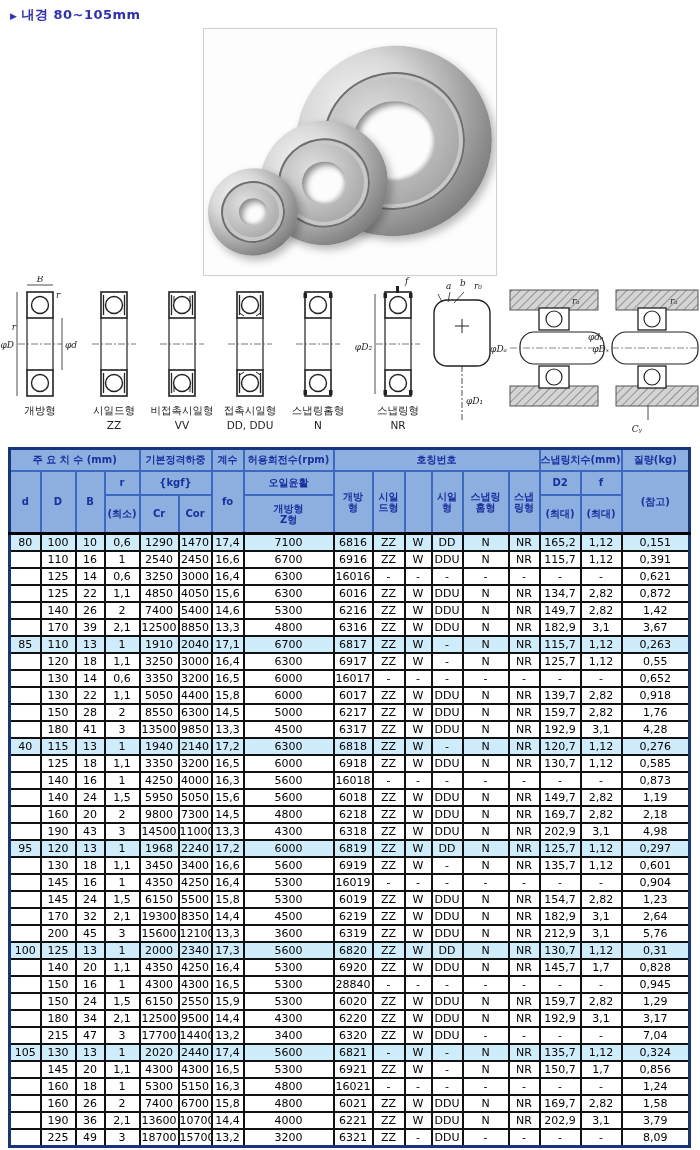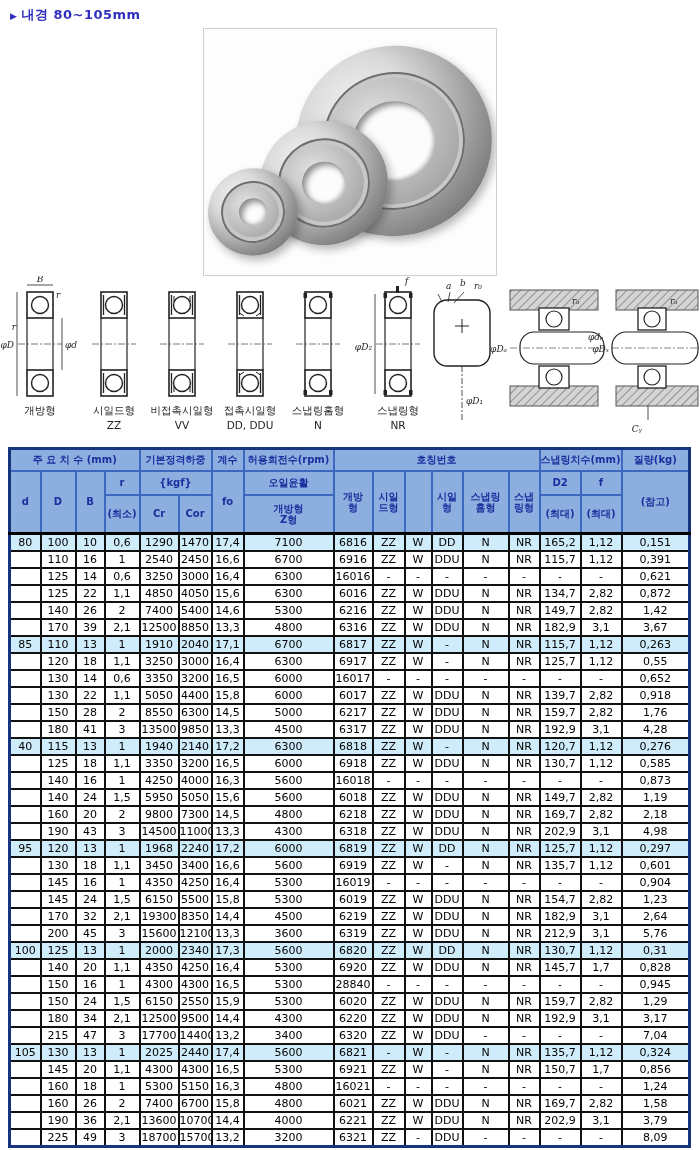--- a/index.html
+++ b/index.html
@@ -856,21 +856,21 @@
             <td>-</td>
             <td>-</td>
             <td>-</td>
             <td>7,04</td>
           </tr>
           <tr class="hl">
             <td>105</td>
             <td>130</td>
             <td>13</td>
             <td>1</td>
-            <td>2025</td>
+            <td>2020</td>
             <td>2440</td>
             <td>17,4</td>
             <td>5600</td>
             <td>6821</td>
             <td>-</td>
             <td>W</td>
             <td>-</td>
             <td>N</td>
             <td>NR</td>
             <td>135,7</td>

